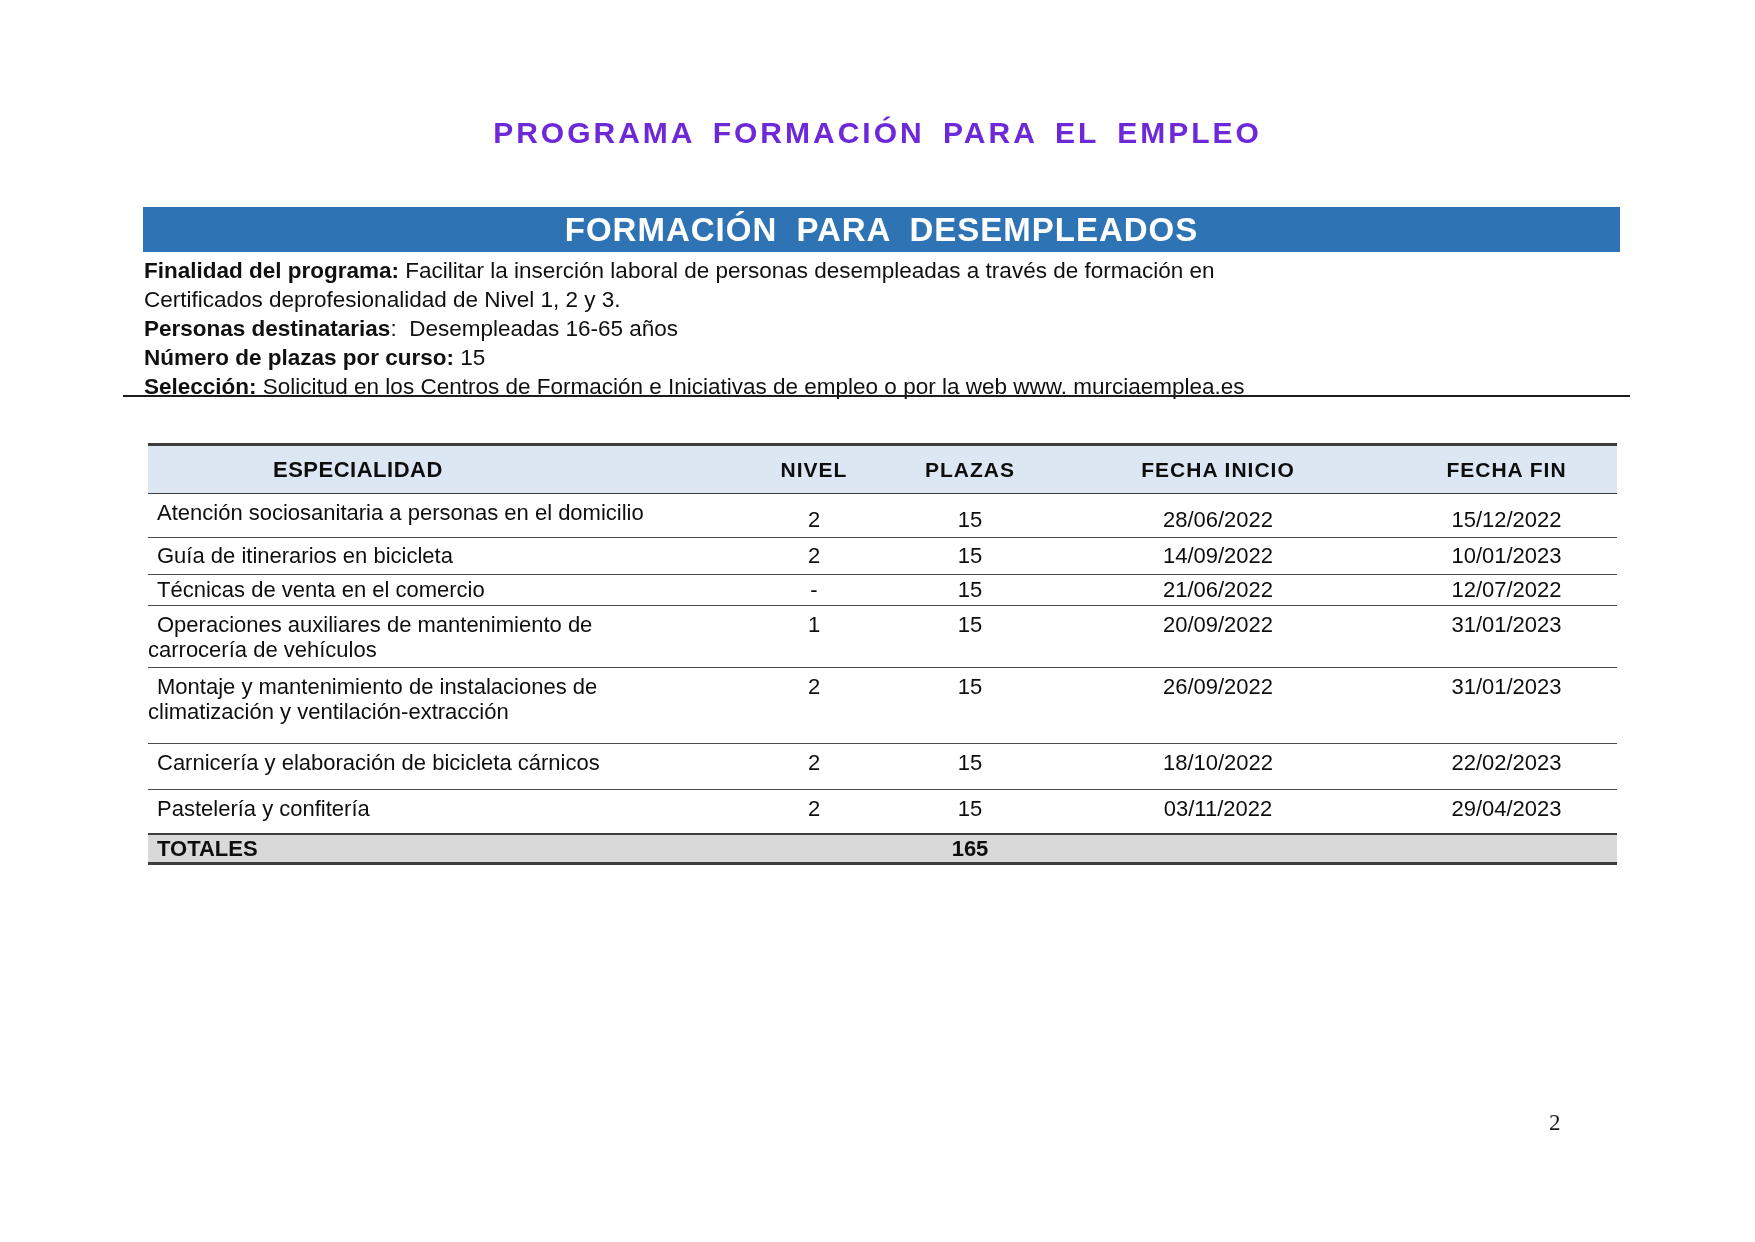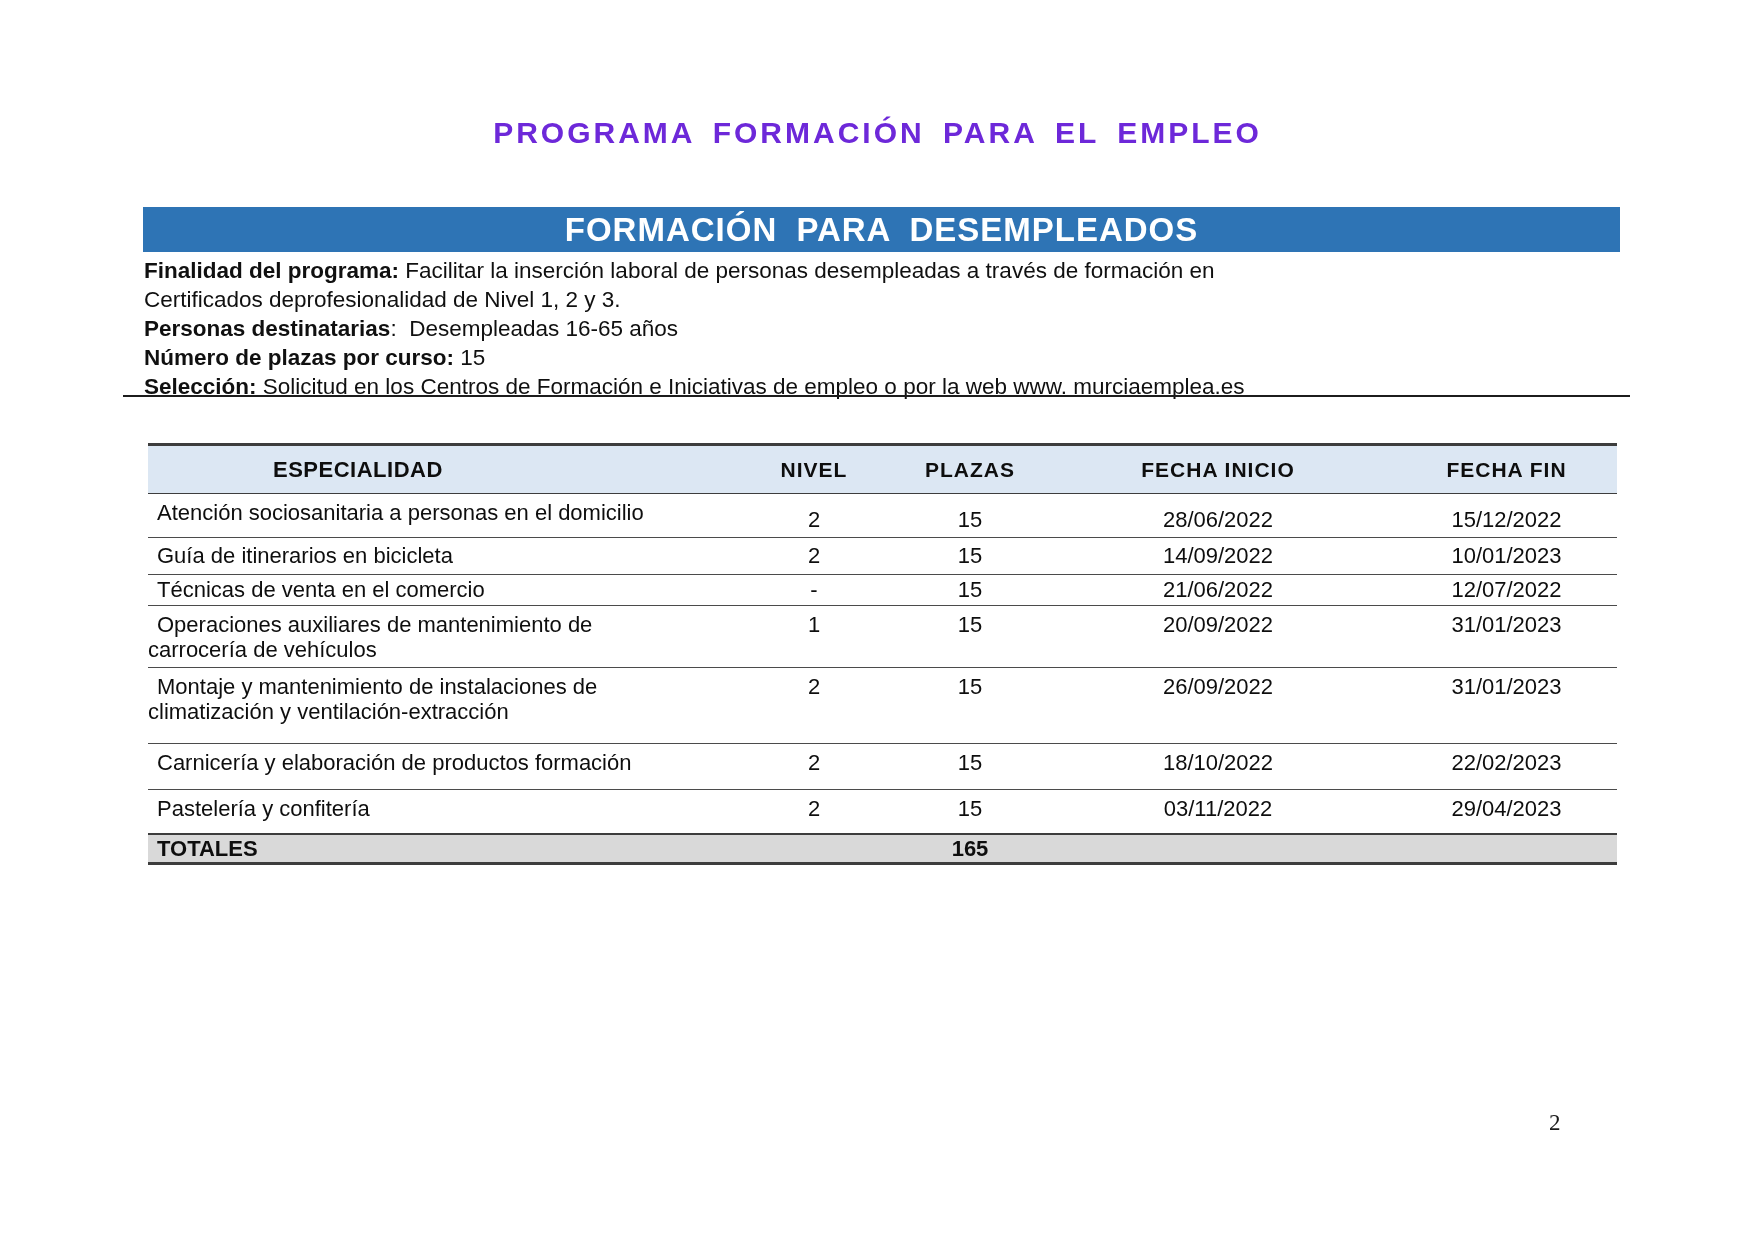--- a/index.html
+++ b/index.html
@@ -145,21 +145,21 @@
             <td class="col-center">31/01/2023</td>
           </tr>
           <tr class="v-top" style="height: 76px;">
             <td class="col-esp">Montaje y mantenimiento de instalaciones de climatización y ventilación-extracción</td>
             <td class="col-center">2</td>
             <td class="col-center">15</td>
             <td class="col-center">26/09/2022</td>
             <td class="col-center">31/01/2023</td>
           </tr>
           <tr class="v-top" style="height: 46px;">
-            <td class="col-esp">Carnicería y elaboración de productos formación</td>
+            <td class="col-esp">Carnicería y elaboración de bicicleta cárnicos</td>
             <td class="col-center">2</td>
             <td class="col-center">15</td>
             <td class="col-center">18/10/2022</td>
             <td class="col-center">22/02/2023</td>
           </tr>
           <tr class="v-top" style="height: 44px;">
             <td class="col-esp">Pastelería y confitería</td>
             <td class="col-center">2</td>
             <td class="col-center">15</td>
             <td class="col-center">03/11/2022</td>

